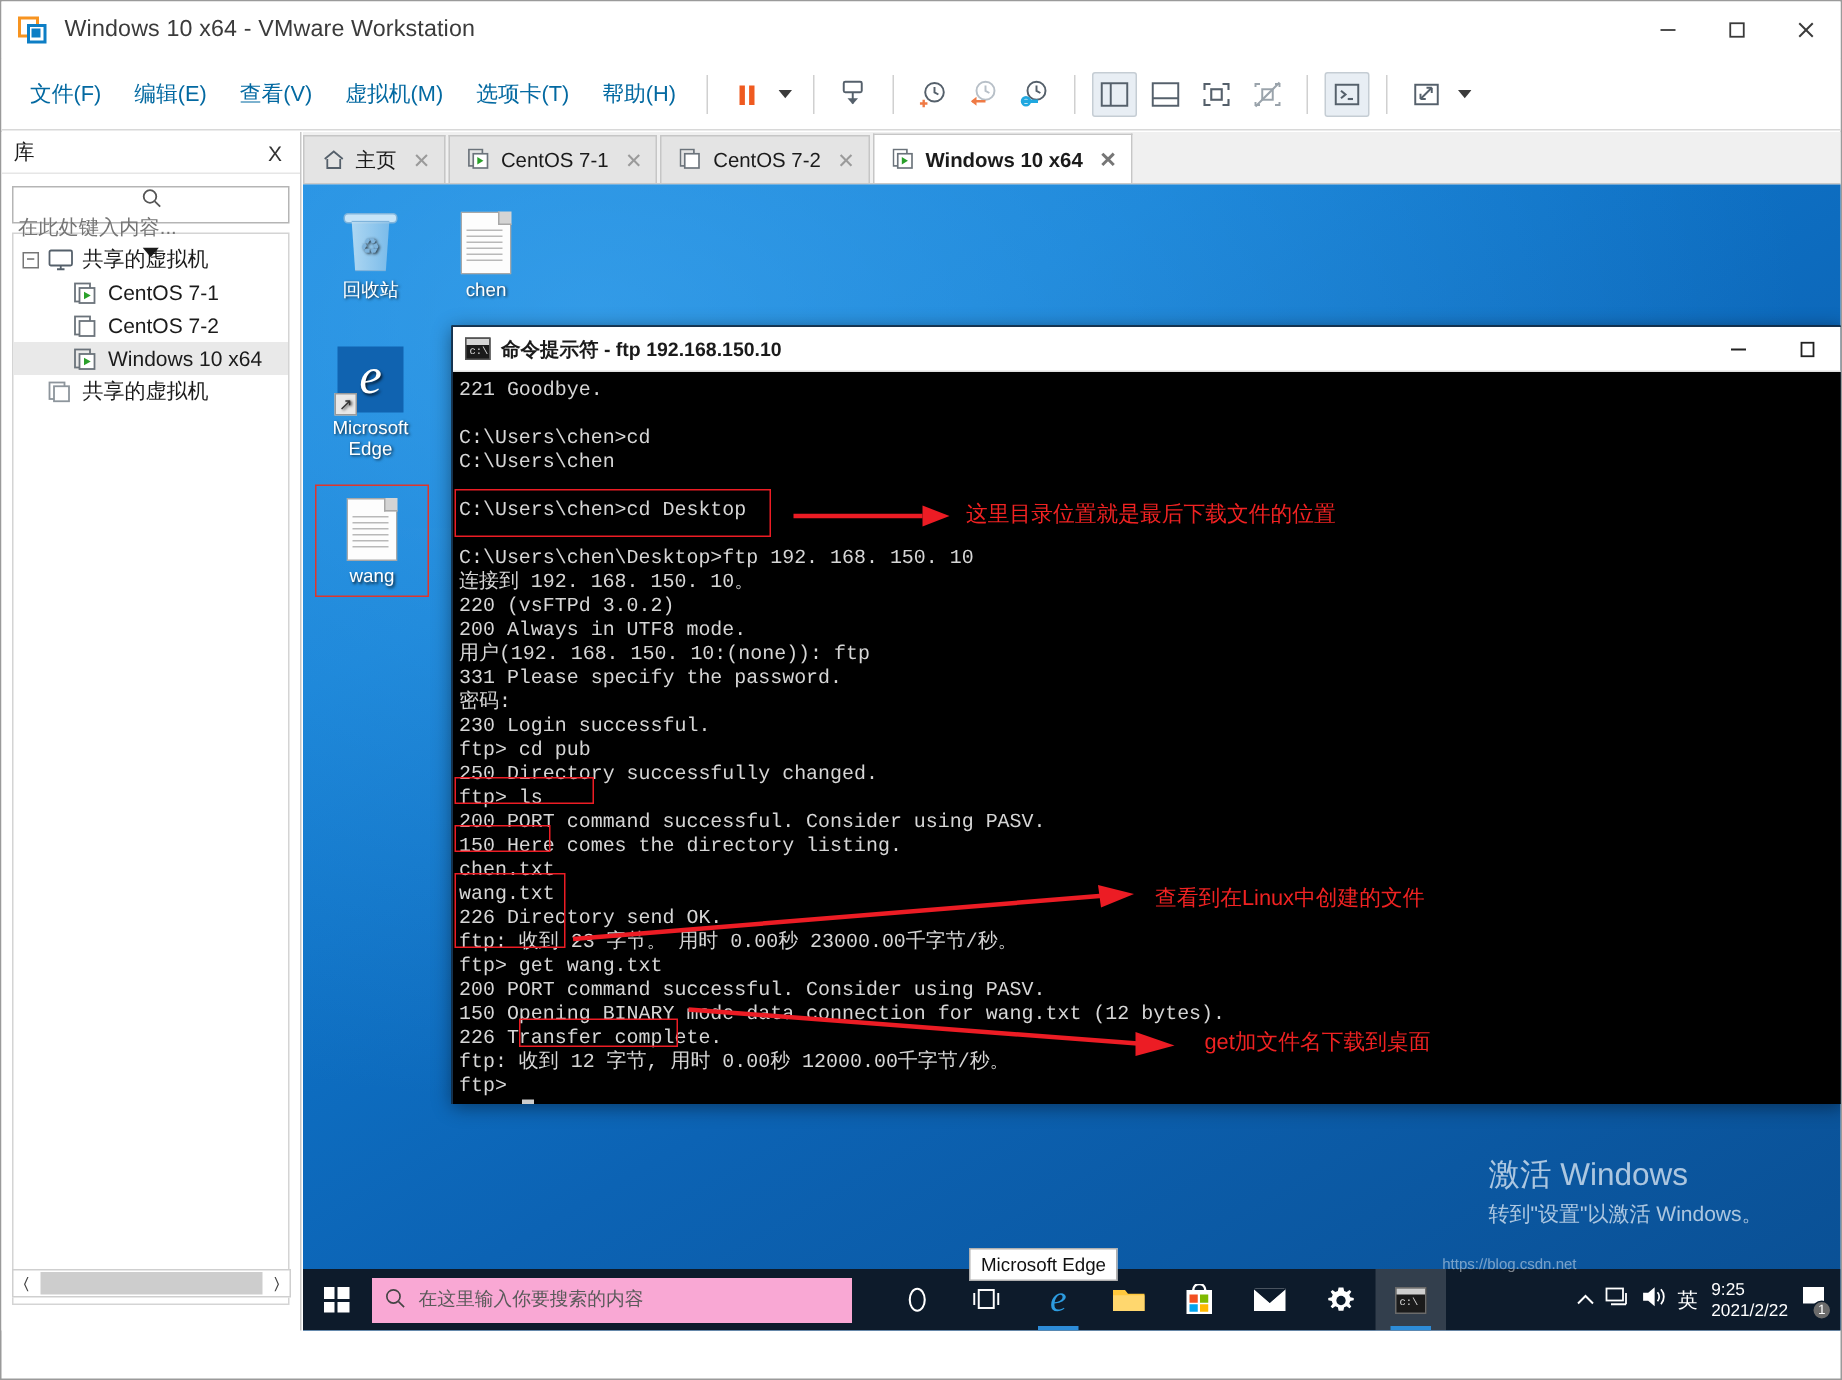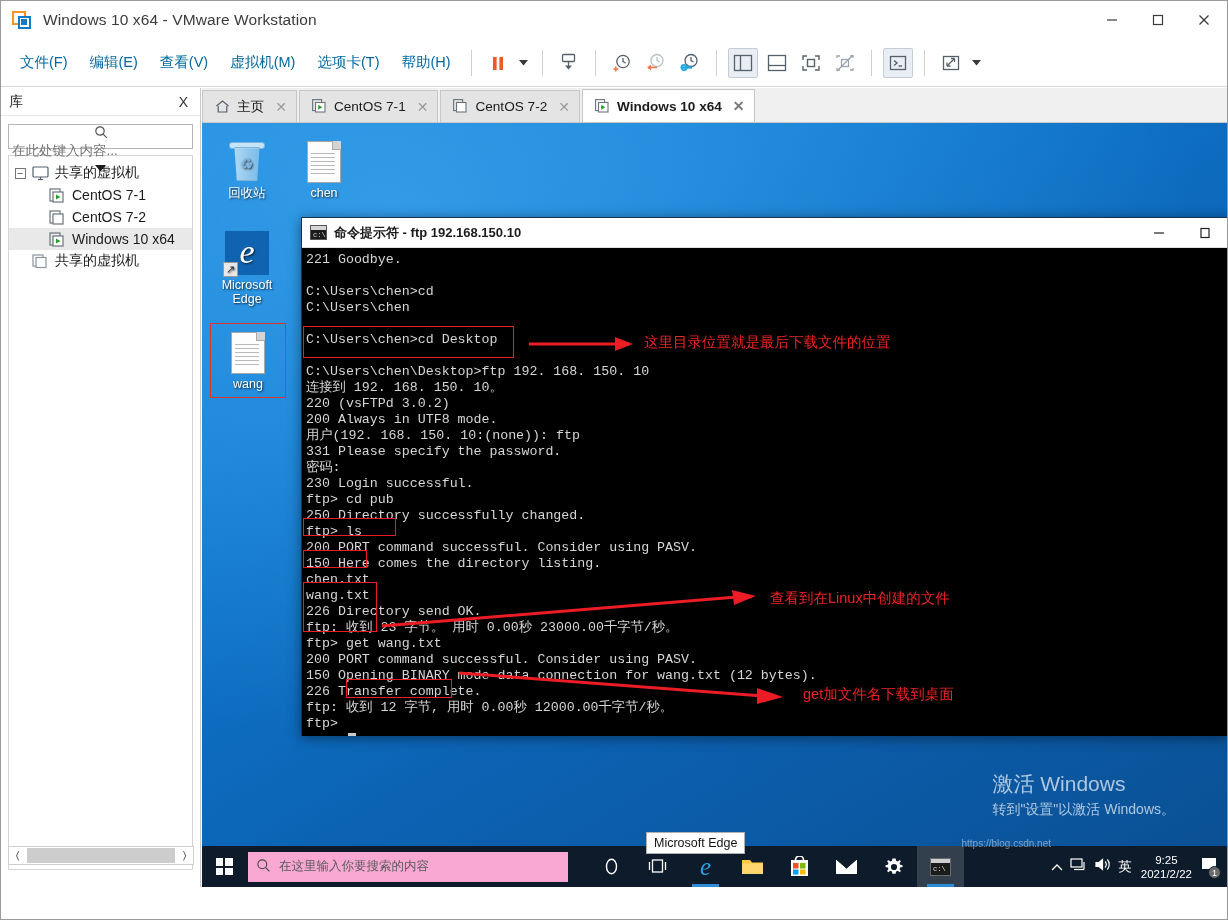--- a/index.html
+++ b/index.html
@@ -236,21 +236,21 @@
   }
   .tb-apps { display: flex; align-items: center; margin-left: 20px; gap: 0px; }
   .tb-app {
     width: 47px; height: 41px; display:flex; align-items:center; justify-content:center; position:relative;
   }
   .tb-app.running::after {
     content:""; position:absolute; bottom:0; left:10px; width:27px; height:3px; background:#2d8cd8;
   }
   .tb-app.active { background: rgba(255,255,255,.16); }
   .tray { margin-left: auto; display:flex; align-items:center; color:#fff; gap:9px; padding-right: 8px; }
-  .tray .clock { font-size: 11.5px; line-height: 14px; text-align: center; }
+  .tray .clock { font-size: 11.5px; line-height: 14px; }
   .tray .ime { font-size: 13.5px; }
 
   
   .statusbar {
     position: absolute; left: 0; bottom: 0; width: 1226px; height: 30px;
     background: #f1f1f1; border-top: 1px solid #c8c8c8;
     display: flex; align-items: center; font-size: 13.5px; color: #1b1b1b;
     padding-left: 6px; z-index: 12;
   }
   .wm-url {

